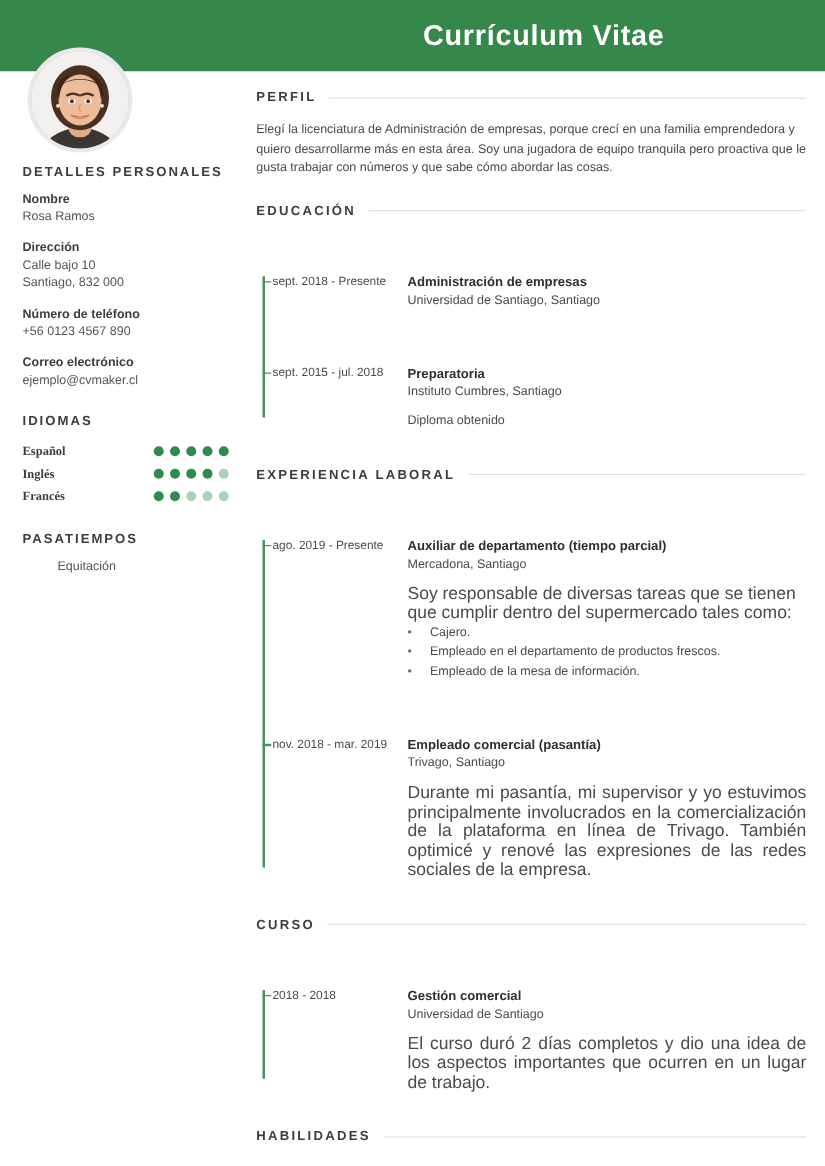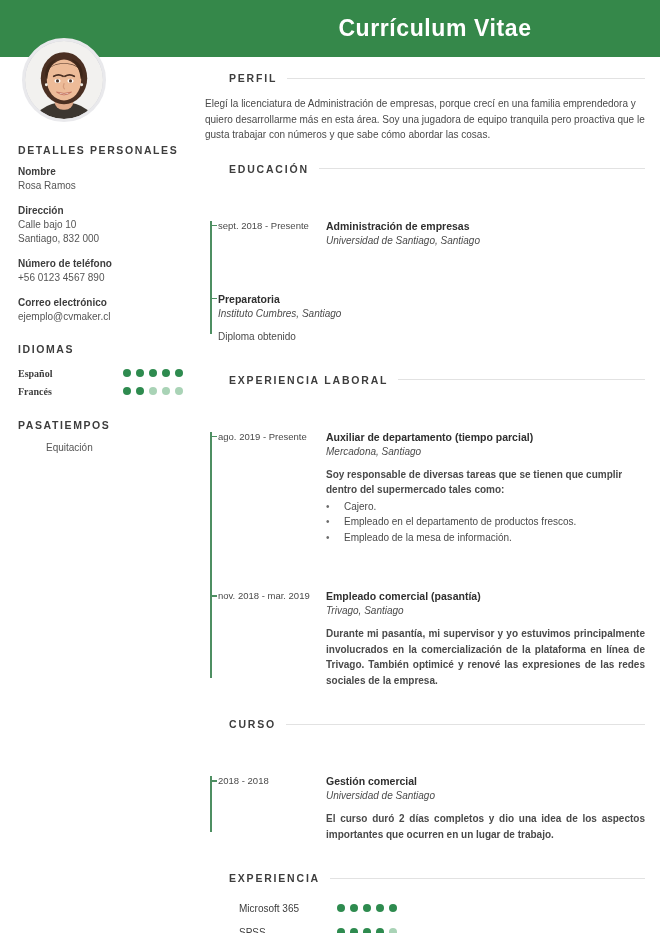--- a/index.html
+++ b/index.html
@@ -49,21 +49,21 @@
     border-radius: 50%;
     overflow: hidden;
     background: #d8d8dc;
     border: 3px solid #e9e9ec;
   }
   .avatar svg { display: block; width: 100%; height: 100%; }
 
   
   .sidebar {
     position: absolute;
-    top: 144px;
+    top: 132px;
     left: 18px;
     width: 172px;
   }
 
   .side-heading {
     font-size: 10.5px;
     font-weight: bold;
     letter-spacing: 1.6px;
     color: #3d3d3d;
     margin-bottom: 9px;
@@ -121,21 +121,20 @@
     width: 440px;
   }
 
   .section { margin-bottom: 0; }
 
   .section-head {
     display: flex;
     align-items: center;
     gap: 10px;
     margin-bottom: 12px;
-    margin-left: 24px;
   }
   .section-head .title {
     font-size: 10.5px;
     font-weight: bold;
     letter-spacing: 1.8px;
     color: #3d3d3d;
     white-space: nowrap;
   }
   .section-head .rule {
     flex: 1 1 auto;
@@ -191,36 +190,34 @@
   .entry-body { flex: 1 1 auto; }
 
   .entry-title {
     font-size: 10.5px;
     font-weight: bold;
     color: #2f2f2f;
     line-height: 14px;
   }
   .entry-sub {
     font-size: 10px;
-    font-style: italic;
     color: #4a4a4a;
     line-height: 15px;
   }
   .entry-extra {
     font-size: 10px;
     color: #4a4a4a;
     line-height: 15px;
     margin-top: 8px;
   }
   .entry-desc {
-    font-size: 10px;
+    font-size: 14px;
     line-height: 15.5px;
     color: #4a4a4a;
     margin-top: 8px;
-    font-weight: bold;
   }
   .entry-desc.justify { text-align: justify; }
 
   .bullets { margin-top: 1px; }
   .bullet {
     display: flex;
     font-size: 10px;
     line-height: 15.5px;
     color: #4a4a4a;
   }
@@ -327,20 +324,30 @@
       <div class="rating-name">Español</div>
       <div class="dots">
         <span class="dot"></span>
         <span class="dot"></span>
         <span class="dot"></span>
         <span class="dot"></span>
         <span class="dot"></span>
       </div>
     </div>
 
+    <div class="rating-row">
+      <div class="rating-name">Inglés</div>
+      <div class="dots">
+        <span class="dot"></span>
+        <span class="dot"></span>
+        <span class="dot"></span>
+        <span class="dot"></span>
+        <span class="dot off"></span>
+      </div>
+    </div>
 
     <div class="rating-row">
       <div class="rating-name">Francés</div>
       <div class="dots">
         <span class="dot"></span>
         <span class="dot"></span>
         <span class="dot off"></span>
         <span class="dot off"></span>
         <span class="dot off"></span>
       </div>
@@ -375,20 +382,21 @@
 
       <div class="entry">
         <div class="entry-date">sept. 2018 - Presente</div>
         <div class="entry-body">
           <div class="entry-title">Administración de empresas</div>
           <div class="entry-sub">Universidad de Santiago, Santiago</div>
         </div>
       </div>
 
       <div class="entry">
+        <div class="entry-date">sept. 2015 - jul. 2018</div>
         <div class="entry-body">
           <div class="entry-title">Preparatoria</div>
           <div class="entry-sub">Instituto Cumbres, Santiago</div>
           <div class="entry-extra">Diploma obtenido</div>
         </div>
       </div>
 
     </div>
   </div>
 
@@ -452,21 +460,21 @@
           <div class="entry-desc justify">El curso duró 2 días completos y dio una idea de los aspectos importantes que ocurren en un lugar de trabajo.</div>
         </div>
       </div>
     </div>
   </div>
 
   <div class="gap-sm"></div>
 
   <div class="section">
     <div class="section-head">
-      <span class="title">EXPERIENCIA</span>
+      <span class="title">HABILIDADES</span>
       <span class="rule"></span>
     </div>
 
     <div class="skill-row">
       <div class="skill-name">Microsoft 365</div>
       <div class="dots">
         <span class="dot"></span>
         <span class="dot"></span>
         <span class="dot"></span>
         <span class="dot"></span>

